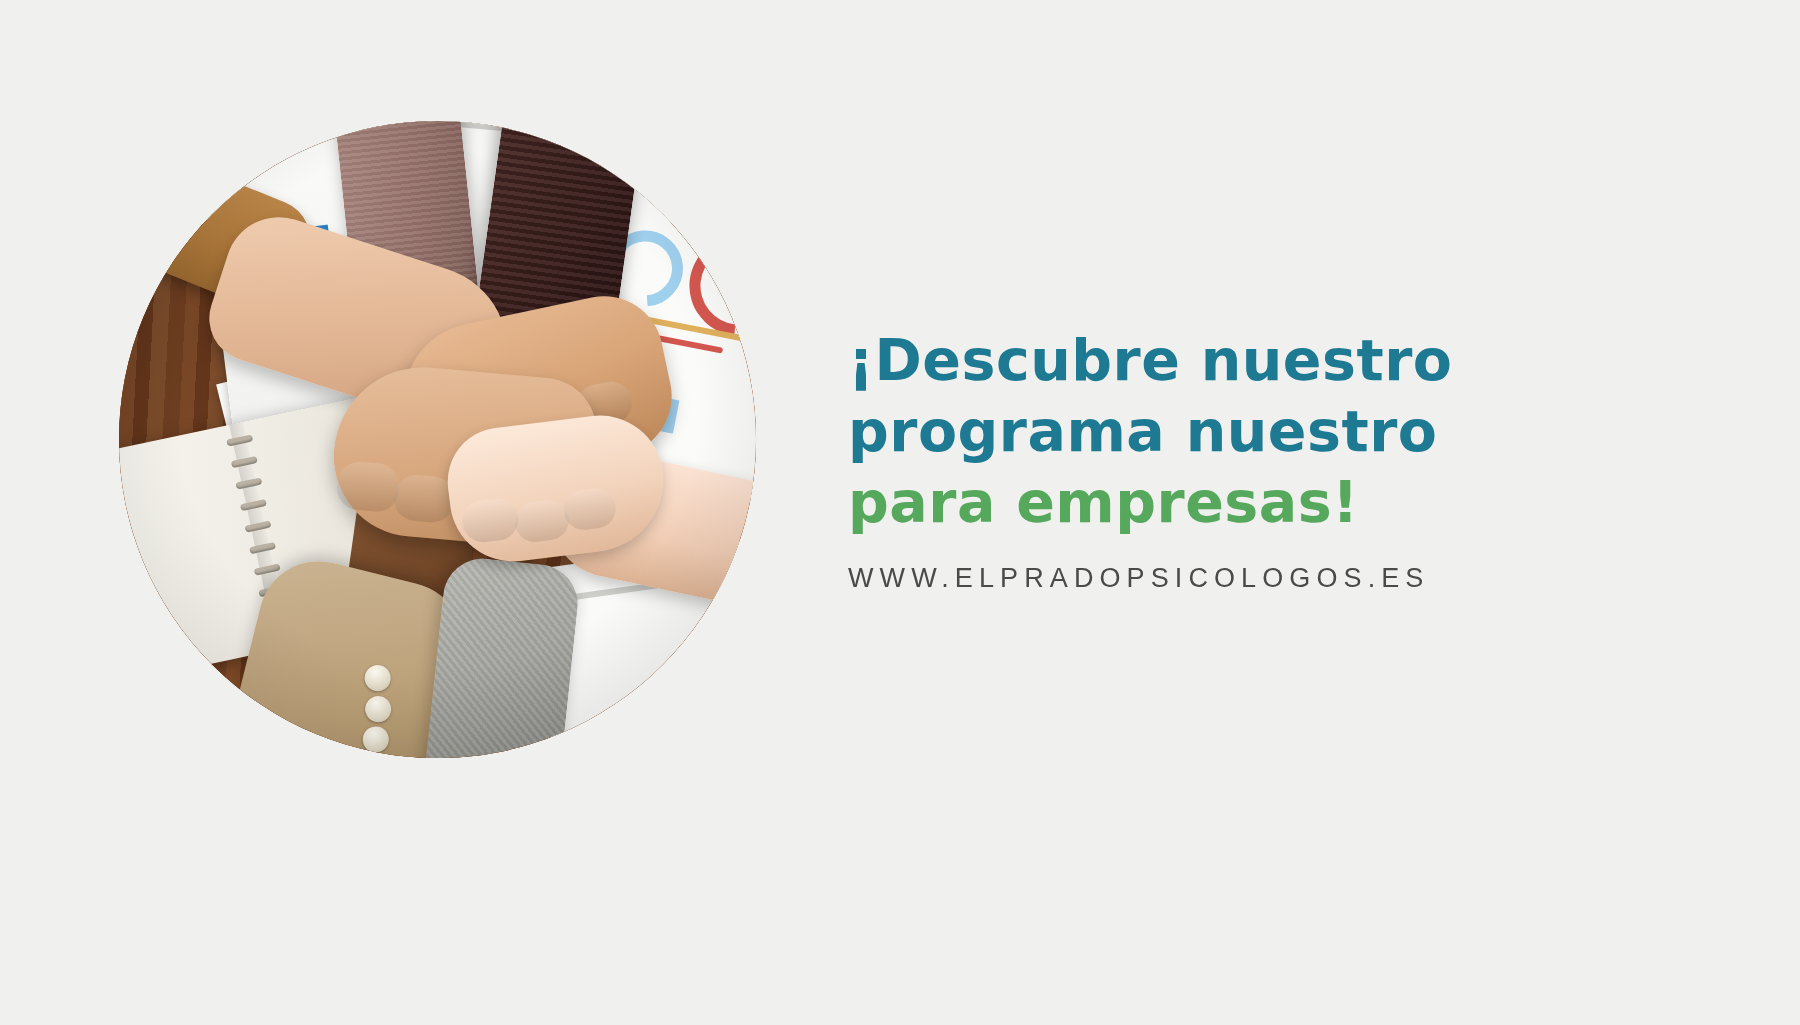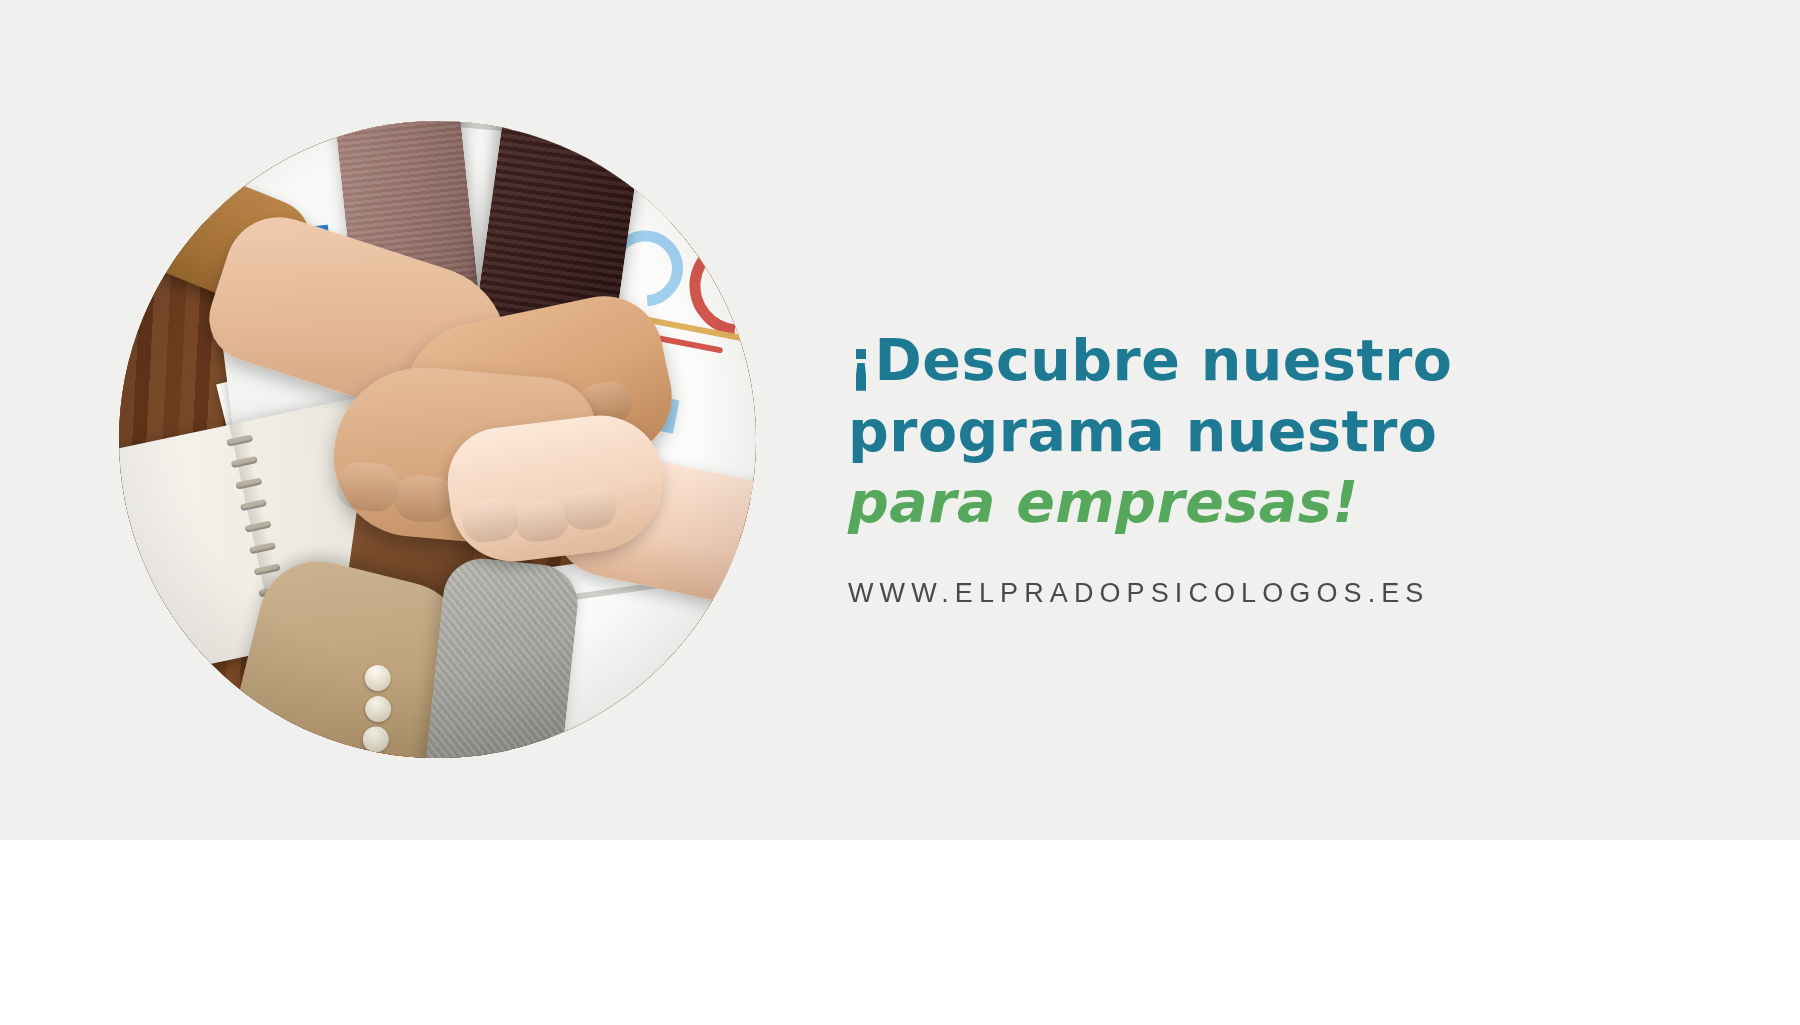--- a/index.html
+++ b/index.html
@@ -10,21 +10,21 @@
   body {
     width: 1800px;
     height: 1025px;
     overflow: hidden;
     font-family: "Liberation Sans", sans-serif;
   }
 
   #banner {
     position: relative;
     width: 1800px;
-    height: 840px;
+    height: 1025px;
     background: #f0f0ee;
     overflow: hidden;
   }
 
   
   .photo-circle {
     position: absolute;
     left: 119px;
     top: 121px;
     width: 637px;
@@ -260,23 +260,23 @@
   .headline {
     margin: 0;
     font-family: "DejaVu Sans", sans-serif;
     font-weight: 700;
     font-size: 57px;
     line-height: 71px;
     letter-spacing: 0.5px;
     color: #1d7a92;
     white-space: nowrap;
   }
-  .headline .hl-accent { color: #56a85c; display: block; font-style: italic; }
+  .headline .hl-accent { color: #56a85c; display: block; }
   .url {
-    margin: 40px 0 0 0;
+    margin: 25px 0 0 0;
     font-family: "Liberation Sans", sans-serif;
     font-weight: 400;
     font-size: 27px;
     letter-spacing: 6.1px;
     color: #4a4a4a;
     white-space: nowrap;
   }
 </style>
 </head>
 <body>

